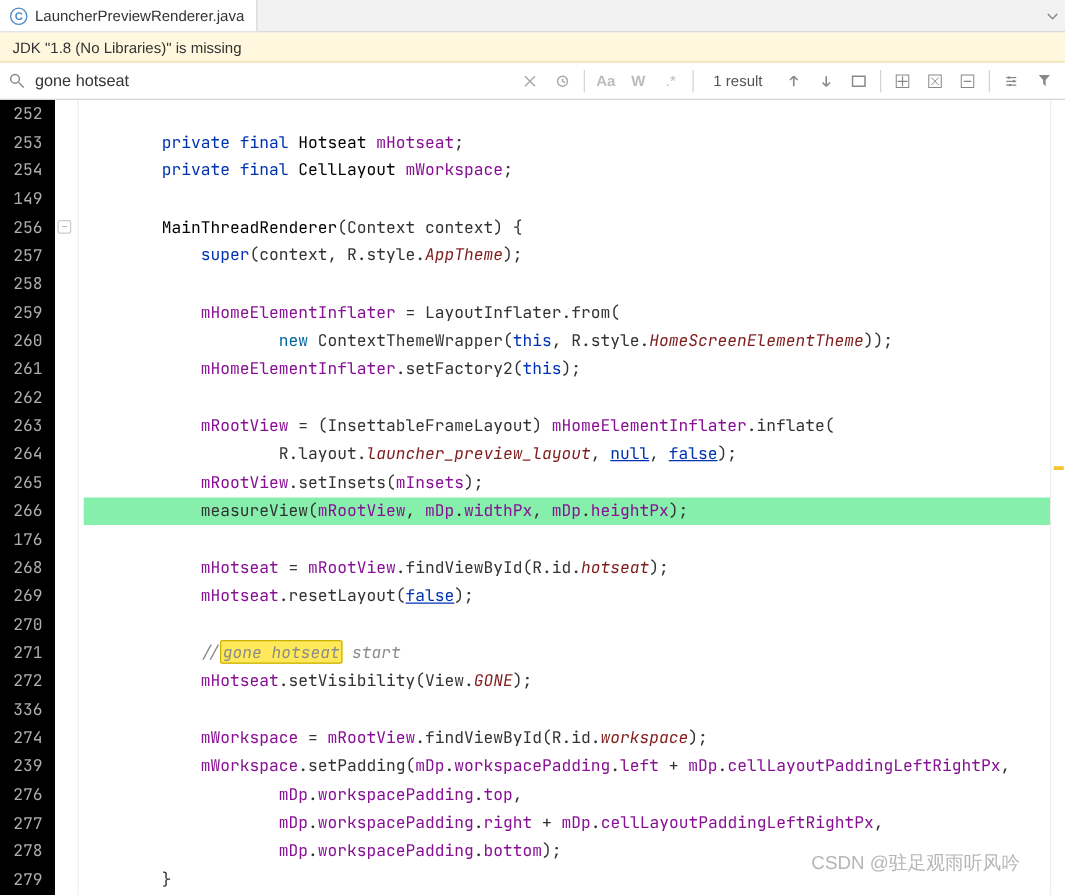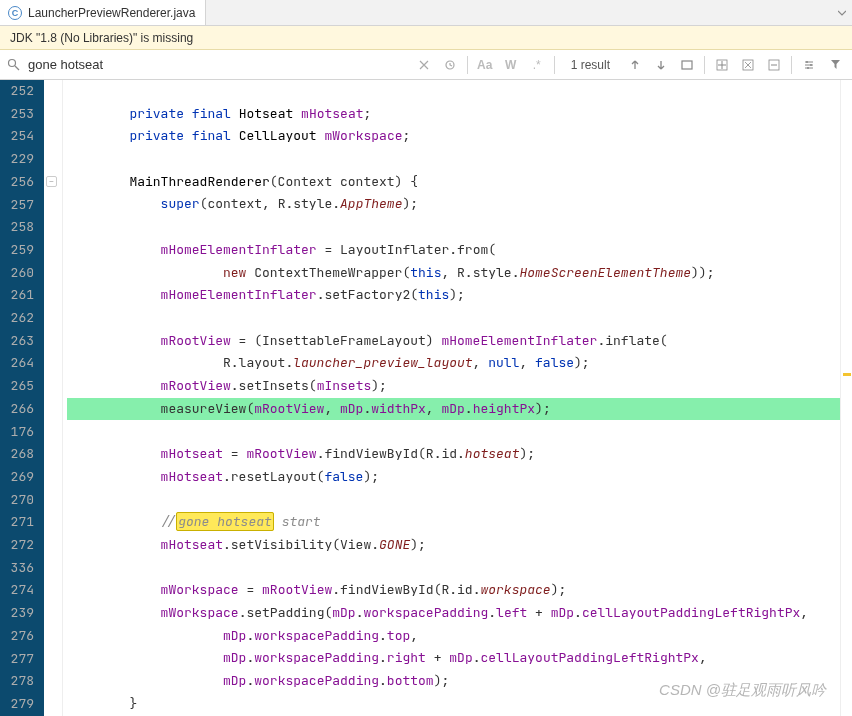--- a/index.html
+++ b/index.html
@@ -100,21 +100,21 @@
   border-right: 1px solid #eee;
 }
 .line-numbers {
   width: 44px;
   text-align: right;
   padding-right: 10px;
   color: #adadad;
   font-family: "JetBrains Mono", Consolas, monospace;
   font-size: 13px;
   line-height: 22.7px;
-  background: #0c4a6e;
+  background: #000000;
 }
 .annotations {
   width: 18px;
   position: relative;
 }
 .fold-marker {
   position: absolute;
   left: 2px;
   width: 11px; height: 11px;
   border: 1px solid #ccc;
@@ -141,31 +141,30 @@
   border-radius: 2px;
   padding: 0 1px;
   margin: -1px 0;
 }
 .kw { color: #0033b3; }
 .type { color: #000; }
 .field { color: #871094; }
 .staticfield { color: #7f1d1d; font-style: italic; }
 .method { color: #000; }
 .comment { color: #8c8c8c; font-style: italic; }
-.new-kw { color: #7f1d1d; margin-top: 16px; }
-.lit { color: #0033b3; }
+.new-kw { color: #0369a1; margin-top: 16px; }
+.lit { color: #0033b3; text-decoration: underline; }
 .watermark {
   position: absolute;
-  right: 26px;
+  right: 36px;
   bottom: 16px;
   font-size: 15px;
   color: rgba(120,120,120,0.55);
   font-family: Arial, sans-serif;
   pointer-events: none;
-  font-style: italic;
 }
 .right-rail {
   width: 12px;
   background: #fff;
   border-left: 1px solid #eee;
   position: relative;
 }
 .rail-mark {
   position:absolute; left:2px; width:8px; height:3px; background:#f4c430;
 }
@@ -266,21 +265,21 @@
       </svg>
     </span>
 </div>
 
 <div class="editor">
   <div class="gutter">
     <div class="line-numbers" id="line-numbers">
         <div>252</div>
         <div>253</div>
         <div>254</div>
-        <div>229</div>
+        <div>149</div>
         <div>256</div>
         <div>257</div>
         <div>258</div>
         <div>259</div>
         <div>260</div>
         <div>261</div>
         <div>262</div>
         <div>263</div>
         <div>264</div>
         <div>265</div>

